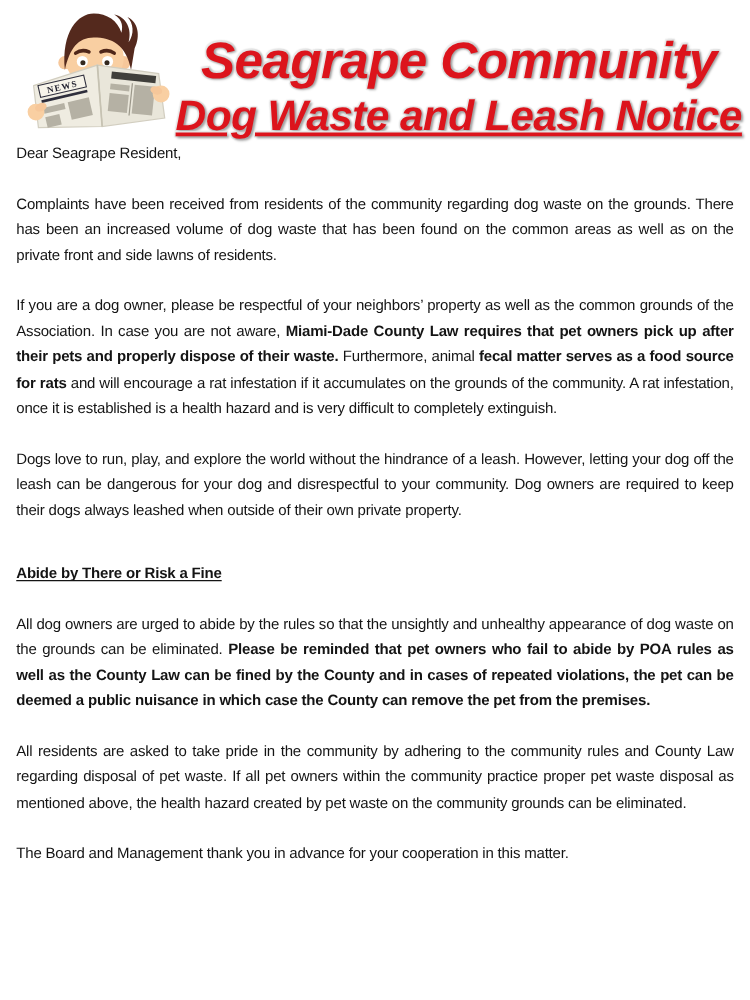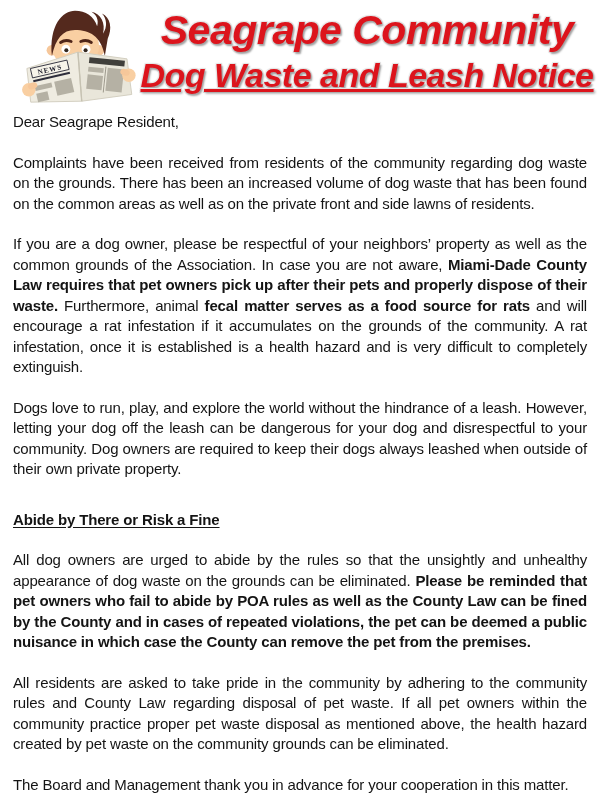--- a/index.html
+++ b/index.html
@@ -15,39 +15,39 @@
   .page { width: 600px; height: 800px; position: relative; }
 
   
   .header { position: relative; height: 104px; }
   .icon-wrap {
     position: absolute; left: 14px; top: 4px;
     width: 122px; height: 102px;
   }
   .icon-wrap svg { width: 100%; height: 100%; display: block; }
   .titles {
-    position: absolute; left: 138px; right: 4px; top: 6px;
+    position: absolute; left: 138px; right: 4px; top: 24px;
     text-align: center;
   }
   .title-line {
     font-weight: 700; font-style: italic;
     color: #dc141c;
     text-shadow: 1.5px 1.5px 2px #a0a0a0, -1px -1px 1px #e8e8e8,
                  1px -1px 1px #dcdcdc, -1px 1px 1px #dcdcdc;
     letter-spacing: -0.5px;
     white-space: nowrap;
   }
   .title1 { font-size: 41px; line-height: 48px; }
   .title2 { font-size: 34px; line-height: 42px; text-decoration: underline; }
 
   
   .letter { padding: 8px 13px 0 13px; }
   .para {
     margin: 0 0 20px 0;
-    font-size: 15px;
+    font-size: 12px;
     line-height: 20.5px;
     letter-spacing: -0.15px;
   }
   .j { text-align: justify; }
   .para .b { font-weight: 700; }
   .heading {
     font-weight: 700;
     text-decoration: underline;
     text-underline-offset: 2px;
     margin-top: 30px;

